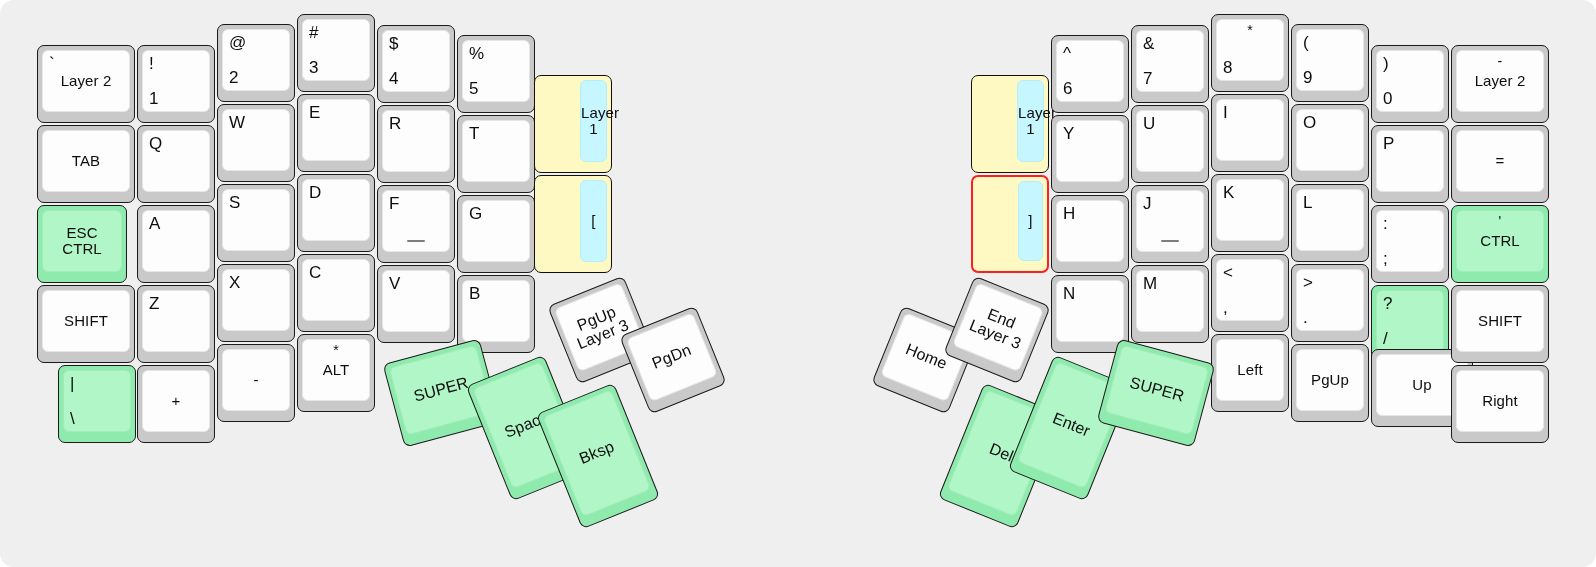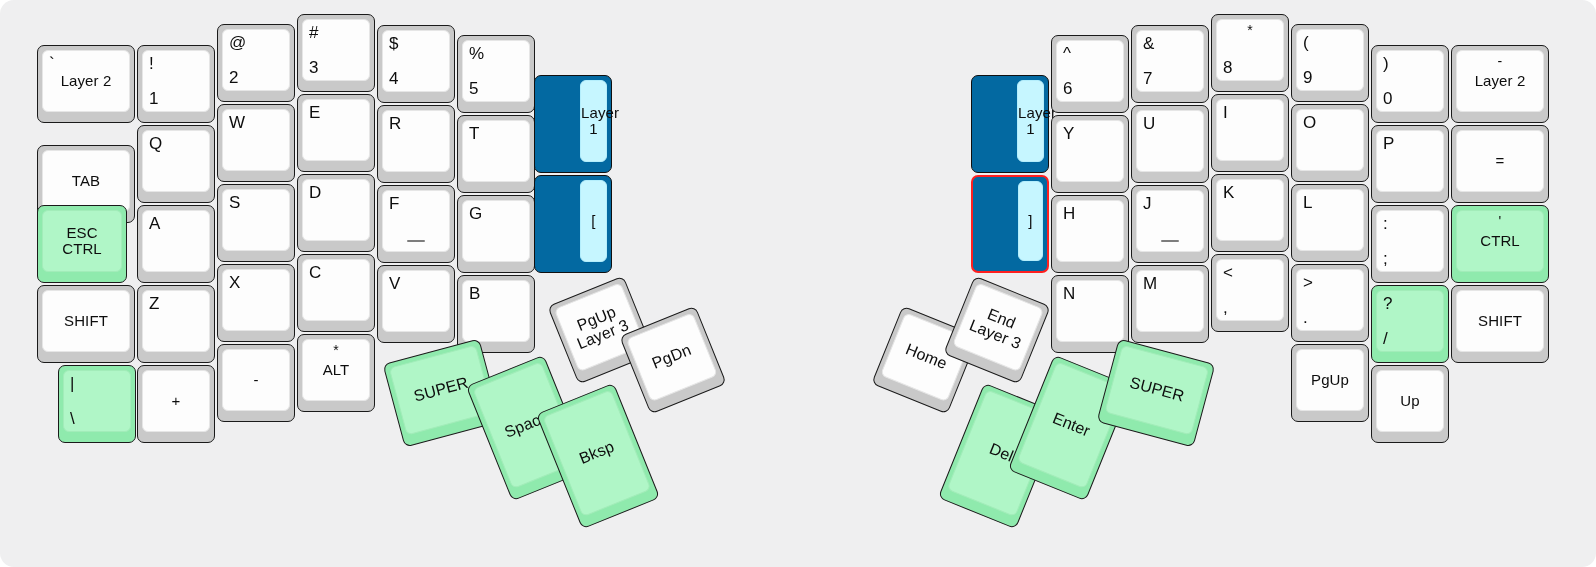--- a/index.html
+++ b/index.html
@@ -31,21 +31,21 @@
     width:100%;height:100%;
     box-sizing:border-box;
     border-radius:6px;
     background:#fdfdfd;
     border:1px solid #e6e6e6;
   }
   
   .key.green{background:#8feaad;}
   .key.green>.cap{background:#b0f6c7;border-color:#a2ecb9;}
   
-  .key.cyan{background:#0369a1;border-color:#101010;padding-left:45px;}
+  .key.cyan{background:#fef9c3;border-color:#101010;padding-left:45px;}
   .key.cyan>.cap{background:#c6f6ff;border-color:#b4eefc;}
   
   .key.sel{border-color:#ff1f1f;border-width:2px;}
 
   
   .lbl{
     position:absolute;
     left:0;right:0;
     text-align:center;
     color:#0d0d0d;
@@ -68,21 +68,21 @@
 </head>
 <body>
 
 <div id="board">
     <div class="key" style="left: 37px; top: 45px; width: 98px; height: 78px;">
       <div class="cap">
         <div class="lbl tl">`</div>
         <div class="lbl mid">Layer 2</div>
       </div>
     </div>
-    <div class="key" style="left: 37px; top: 125px; width: 98px; height: 78px; margin-top: 20px;">
+    <div class="key" style="left: 37px; top: 125px; width: 98px; height: 78px;">
       <div class="cap">
         <div class="lbl mid">TAB</div>
       </div>
     </div>
     <div class="key green" style="left: 37px; top: 205px; width: 90px; height: 78px;">
       <div class="cap">
         <div class="lbl mid">ESC
 CTRL</div>
       </div>
     </div>
@@ -323,20 +323,25 @@
       <div class="cap">
         <div class="lbl tl">K</div>
       </div>
     </div>
     <div class="key" style="left: 1211px; top: 254px; width: 78px; height: 78px;">
       <div class="cap">
         <div class="lbl tl">&lt;</div>
         <div class="lbl bl">,</div>
       </div>
     </div>
+    <div class="key" style="left: 1211px; top: 334px; width: 78px; height: 78px;">
+      <div class="cap">
+        <div class="lbl mid">Left</div>
+      </div>
+    </div>
     <div class="key" style="left: 1291px; top: 24px; width: 78px; height: 78px;">
       <div class="cap">
         <div class="lbl tl">(</div>
         <div class="lbl bl">9</div>
       </div>
     </div>
     <div class="key" style="left: 1291px; top: 104px; width: 78px; height: 78px;">
       <div class="cap">
         <div class="lbl tl">O</div>
       </div>
@@ -373,21 +378,21 @@
         <div class="lbl tl">:</div>
         <div class="lbl bl">;</div>
       </div>
     </div>
     <div class="key green" style="left: 1371px; top: 285px; width: 78px; height: 78px;">
       <div class="cap">
         <div class="lbl tl">?</div>
         <div class="lbl bl">/</div>
       </div>
     </div>
-    <div class="key" style="left: 1371px; top: 365px; width: 78px; height: 78px; text-decoration: underline;">
+    <div class="key" style="left: 1371px; top: 349px; width: 102px; height: 78px; text-decoration: underline;">
       <div class="cap">
         <div class="lbl mid">Up</div>
       </div>
     </div>
     <div class="key" style="left: 1451px; top: 45px; width: 98px; height: 78px;">
       <div class="cap">
         <div class="lbl tc">-</div>
         <div class="lbl mid">Layer 2</div>
       </div>
     </div>
@@ -398,20 +403,25 @@
     </div>
     <div class="key green" style="left: 1451px; top: 205px; width: 98px; height: 78px;">
       <div class="cap">
         <div class="lbl tc">'</div>
         <div class="lbl mid">CTRL</div>
       </div>
     </div>
     <div class="key" style="left: 1451px; top: 285px; width: 98px; height: 78px;">
       <div class="cap">
         <div class="lbl mid">SHIFT</div>
+      </div>
+    </div>
+    <div class="key" style="left: 1451px; top: 365px; width: 98px; height: 78px;">
+      <div class="cap">
+        <div class="lbl mid">Right</div>
       </div>
     </div>
     <div class="key rot" style="left: 884px; top: 318px; width: 82px; height: 84px; transform: rotate(22deg);">
       <div class="cap">
         <div class="lbl mid">Home</div>
       </div>
     </div>
     <div class="key rot" style="left: 956px; top: 288px; width: 82px; height: 84px; transform: rotate(22deg);">
       <div class="cap">
         <div class="lbl mid">End

